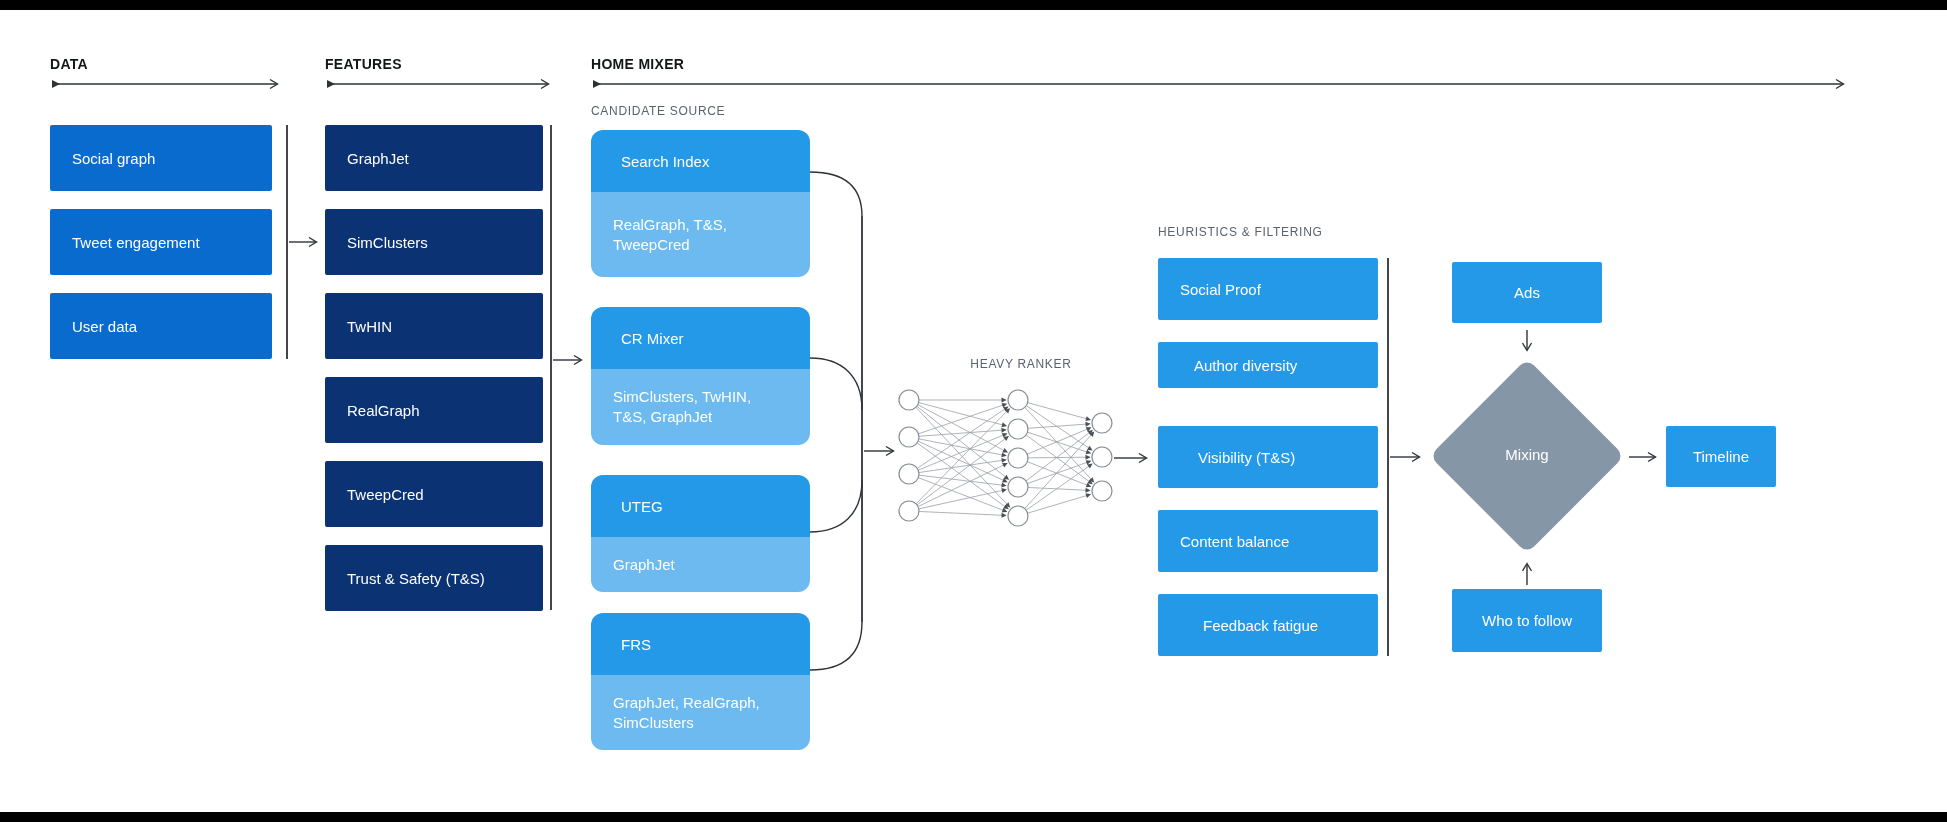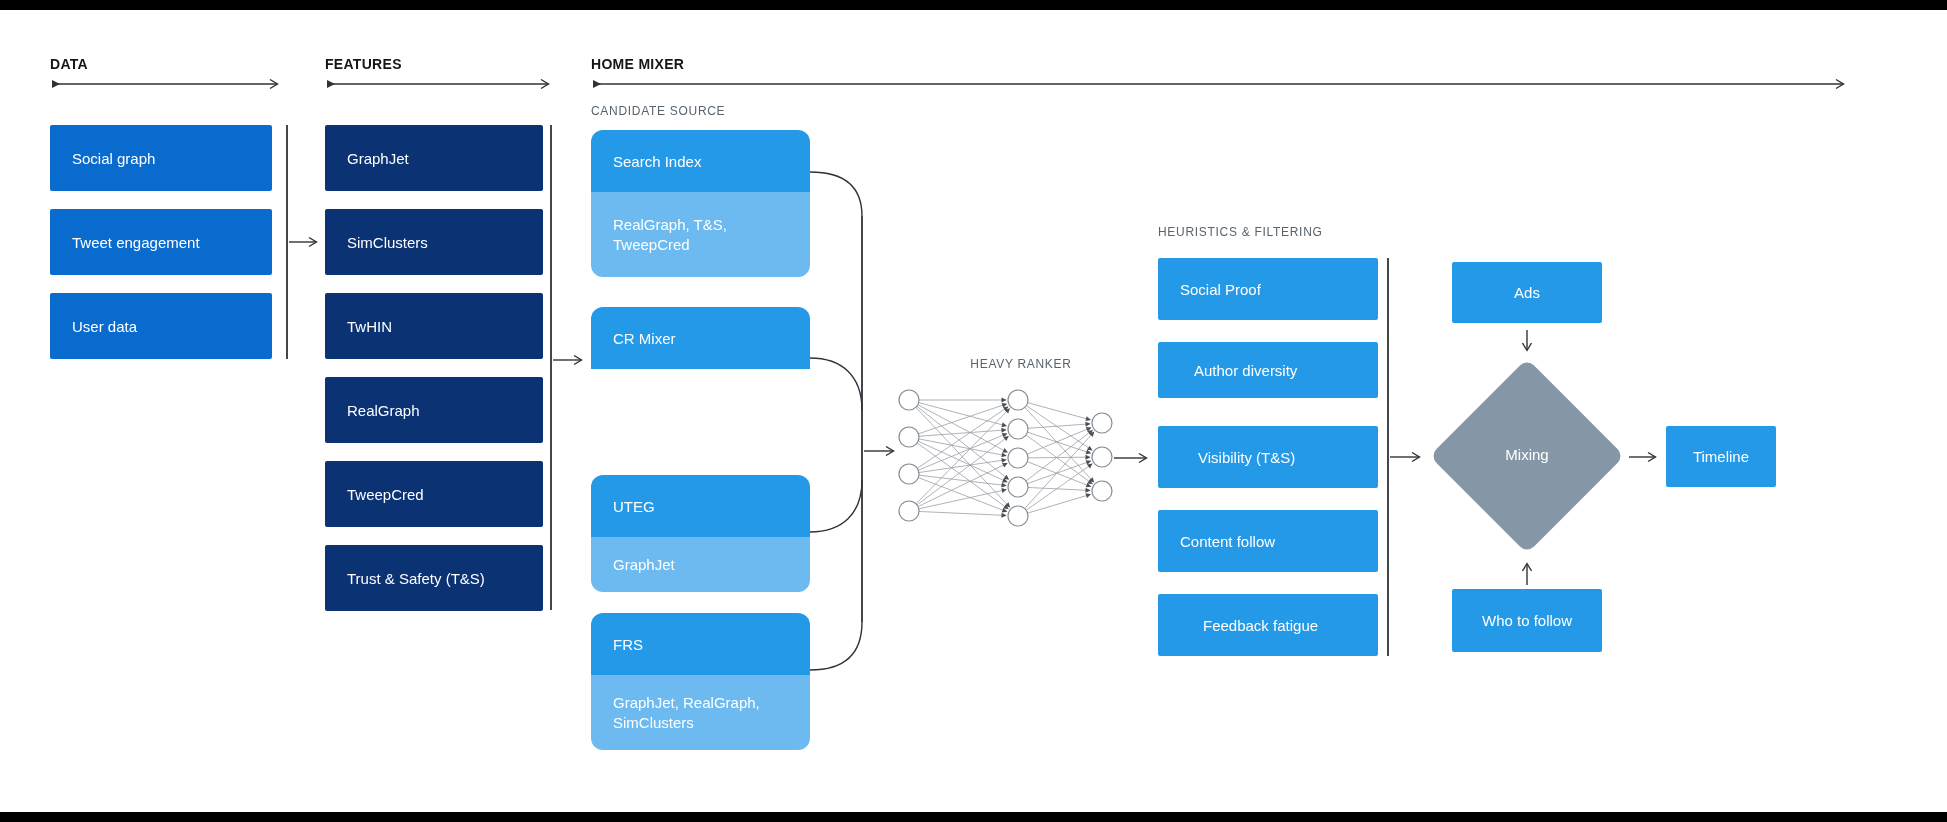--- a/index.html
+++ b/index.html
@@ -28,21 +28,21 @@
              letter-spacing:.7px;}
   .box{position:absolute;border-radius:2px;display:flex;align-items:center;
        padding:0 22px;box-sizing:border-box;color:#fff;font-size:15px;font-weight:500;}
   .blue-mid{background:var(--medium-blue);}
   .navy{background:var(--navy);}
   .blue-bright{background:var(--bright-blue);}
   .center-box{justify-content:center;padding:0;text-align:center;}
   .cand{position:absolute;width:219px;border-radius:12px;overflow:hidden;
         display:flex;flex-direction:column;}
   .cand-head{height:62px;flex:none;background:var(--bright-blue);display:flex;
-             align-items:center;padding:0 22px;color:#fff;font-size:15px;font-weight:500;}
+             align-items:center;padding:0 30px;color:#fff;font-size:15px;font-weight:500;}
   .cand-sub{flex:1;background:var(--light-blue);display:flex;align-items:center;
             padding:0 22px;color:#fff;font-size:15px;font-weight:500;
             white-space:pre-line;line-height:20px;}
   .diamond{position:absolute;left:1458px;top:387px;width:138px;height:138px;
            background:var(--diamond-gray);border-radius:10px;transform:rotate(45deg);}
   .diamond-label{position:absolute;left:1457px;top:446px;width:140px;text-align:center;
            color:#fff;font-size:15px;font-weight:500;}
 </style>
 </head>
 <body>
@@ -176,43 +176,45 @@
       </div>
       <div class="box navy" style="left: 325px; top: 461px; width: 218px; height: 66px;">
         <span>TweepCred</span>
       </div>
       <div class="box navy" style="left: 325px; top: 545px; width: 218px; height: 66px;">
         <span>Trust &amp; Safety (T&amp;S)</span>
       </div>
       <div class="box blue-bright" style="left: 1158px; top: 258px; width: 220px; height: 62px;">
         <span>Social Proof</span>
       </div>
-      <div class="box blue-bright" style="left: 1158px; top: 342px; width: 220px; height: 56px; padding-left: 36px;">
+      <div class="box blue-bright" style="left: 1158px; top: 342px; width: 220px; height: 46px; padding-left: 36px;">
         <span>Author diversity</span>
       </div>
       <div class="box blue-bright" style="left: 1158px; top: 426px; width: 220px; height: 62px; padding-left: 40px;">
         <span>Visibility (T&amp;S)</span>
       </div>
       <div class="box blue-bright" style="left: 1158px; top: 510px; width: 220px; height: 62px;">
-        <span>Content follow</span>
+        <span>Content balance</span>
       </div>
       <div class="box blue-bright" style="left: 1158px; top: 594px; width: 220px; height: 62px; padding-left: 45px;">
         <span>Feedback fatigue</span>
       </div>
       <div class="cand" style="left: 591px; top: 130px; height: 147px;">
     <div class="cand-head">
           <span>Search Index</span>
         </div>
     <div class="cand-sub"><span>RealGraph, T&amp;S,
 TweepCred</span></div>
   </div>
       <div class="cand" style="left: 591px; top: 307px; height: 138px;">
     <div class="cand-head">
           <span>CR Mixer</span>
         </div>
+    <div class="cand-sub"><span>SimClusters, TwHIN,
+T&amp;S, GraphJet</span></div>
   </div>
       <div class="cand" style="left: 591px; top: 475px; height: 117px;">
     <div class="cand-head">
           <span>UTEG</span>
         </div>
     <div class="cand-sub"><span>GraphJet</span></div>
   </div>
       <div class="cand" style="left: 591px; top: 613px; height: 137px;">
     <div class="cand-head">
           <span>FRS</span>

